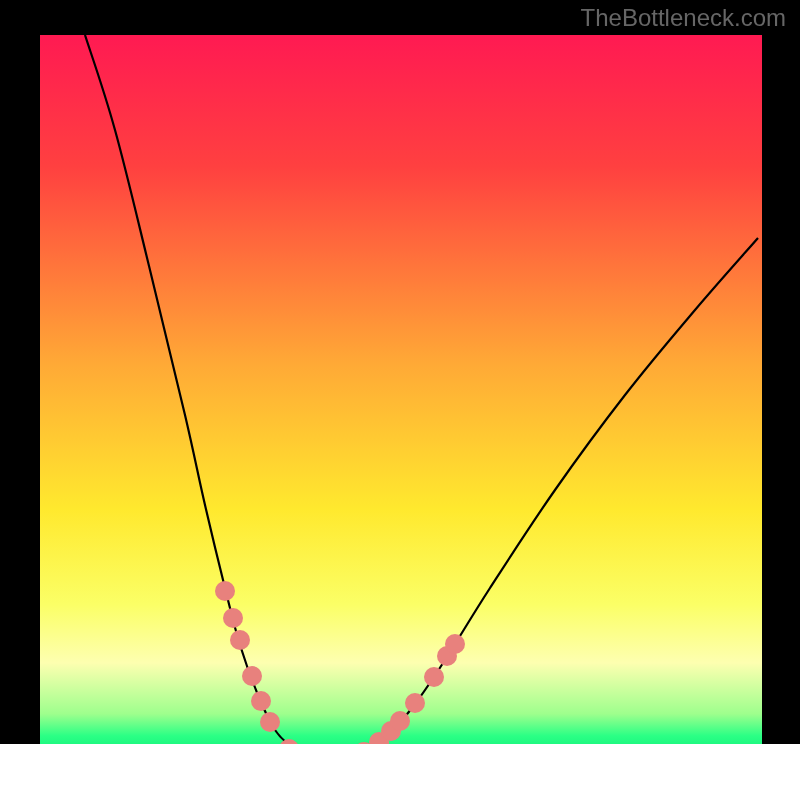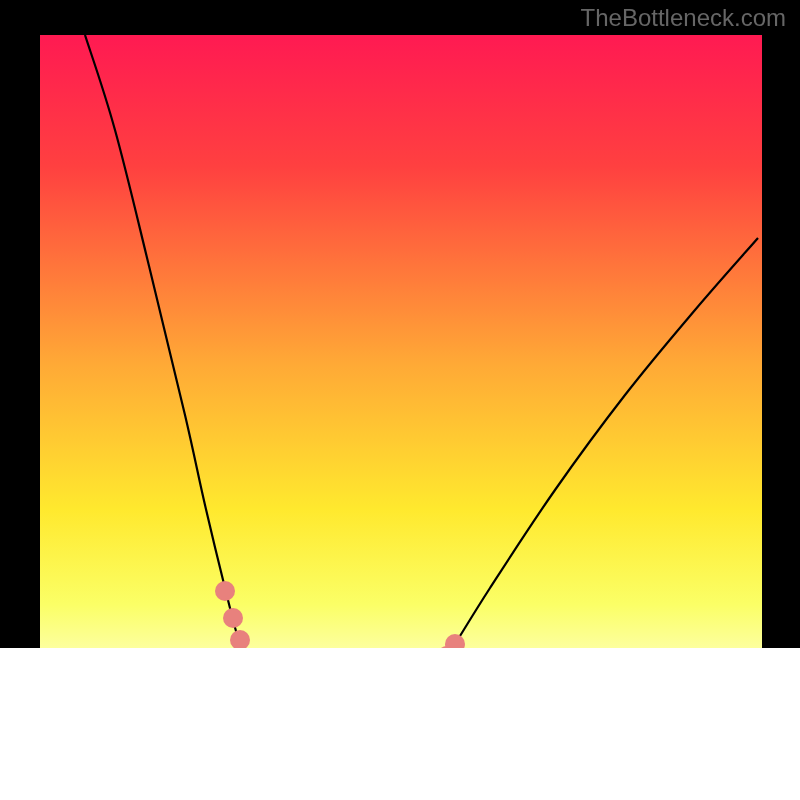--- a/index.html
+++ b/index.html
@@ -2,21 +2,21 @@
 <html><head>
 <meta charset="utf-8">
 <style>
   body {
     margin: 0;
     padding: 0;
     background: #ffffff;
   }
   .container {
     width: 800px;
-    height: 648px;
+    height: 744px;
     position: relative;
     text-decoration: underline;
   }
   svg {
     display: block;
   }
   .watermark {
     position: absolute;
     top: 4px;
     right: 14px;

